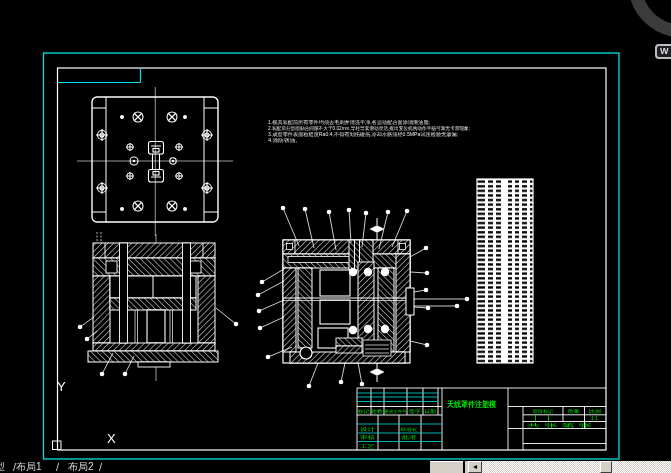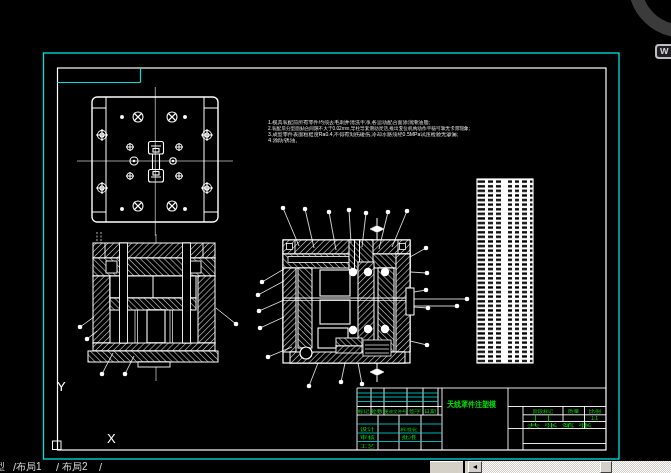--- a/index.html
+++ b/index.html
@@ -300,21 +300,21 @@
       <text x="527" y="427" font-size="5" textLength="65" lengthAdjust="spacingAndGlyphs">共 张 第 张</text>
     </g>
   </g>
 </svg>
 
 <div class="abs tabbar">
   <span style="left:-5px">型</span>
   <span style="left:13px" class="tabsep">/</span>
   <span style="left:16px">布局1</span>
   <span style="left:56px" class="tabsep">/</span>
-  <span style="left:62px">布局2</span>
+  <span style="left:68px">布局2</span>
   <span style="left:99px" class="tabsep">/</span>
 </div>
 
 <div class="abs graycap"></div>
 <div class="abs graydiv"></div>
 <div class="abs sbbtn"><span>◄</span></div>
 <div class="abs sbtrack"></div>
 <div class="abs sbthumb"></div>
 
 <div class="abs wbadge">

